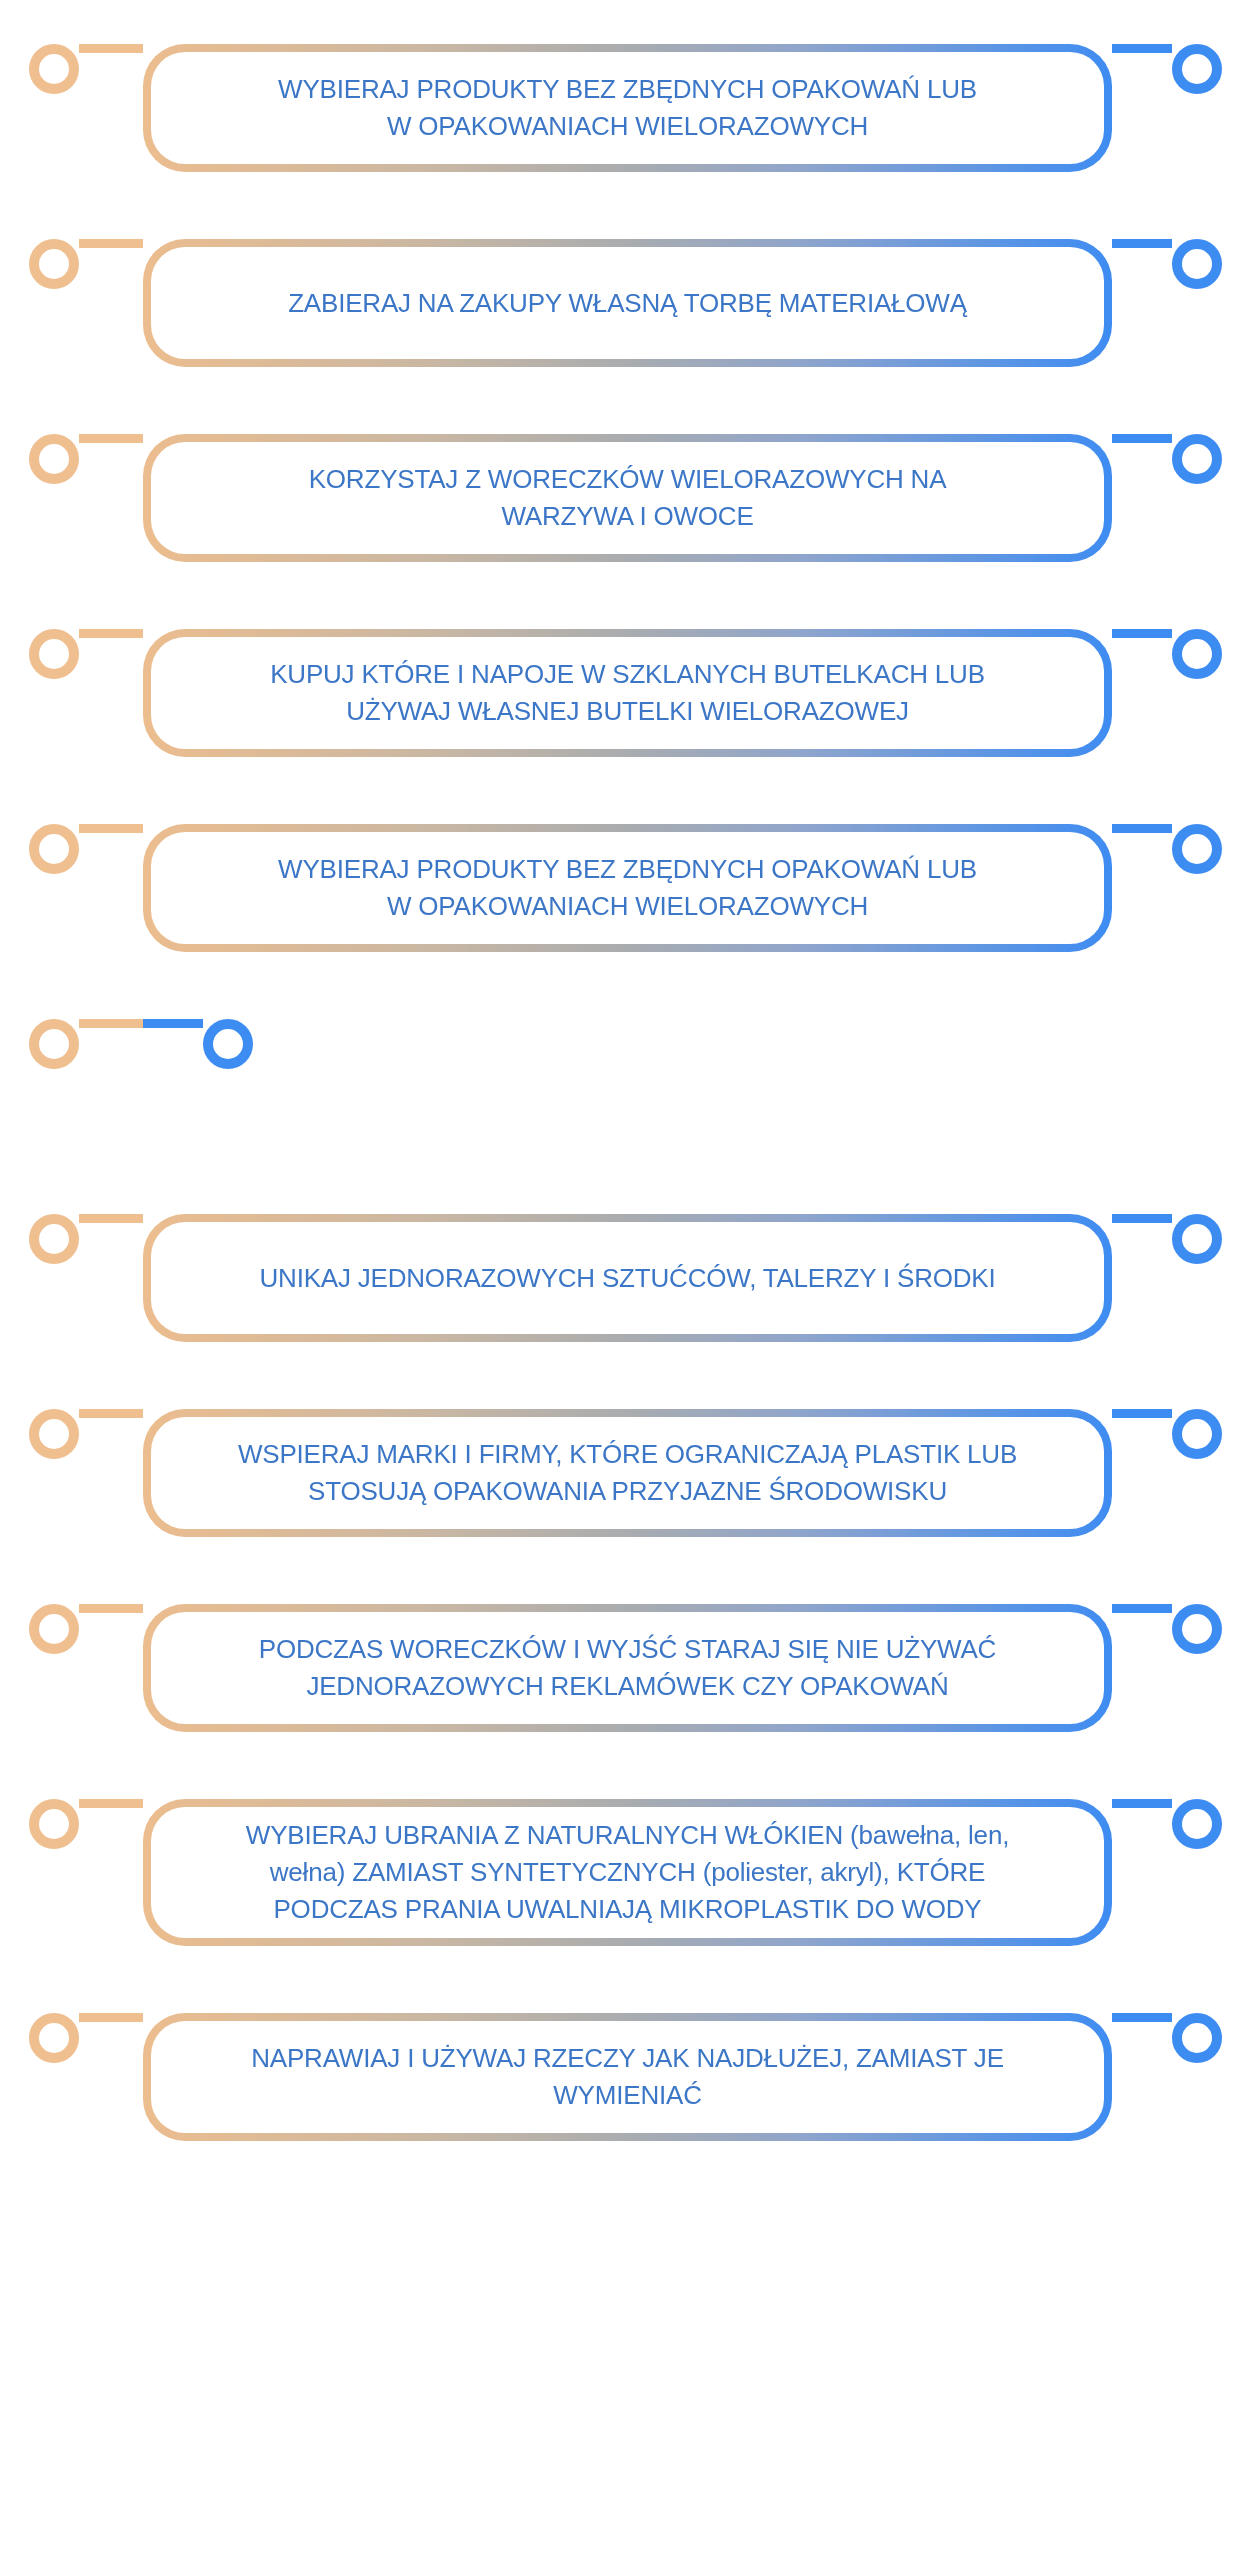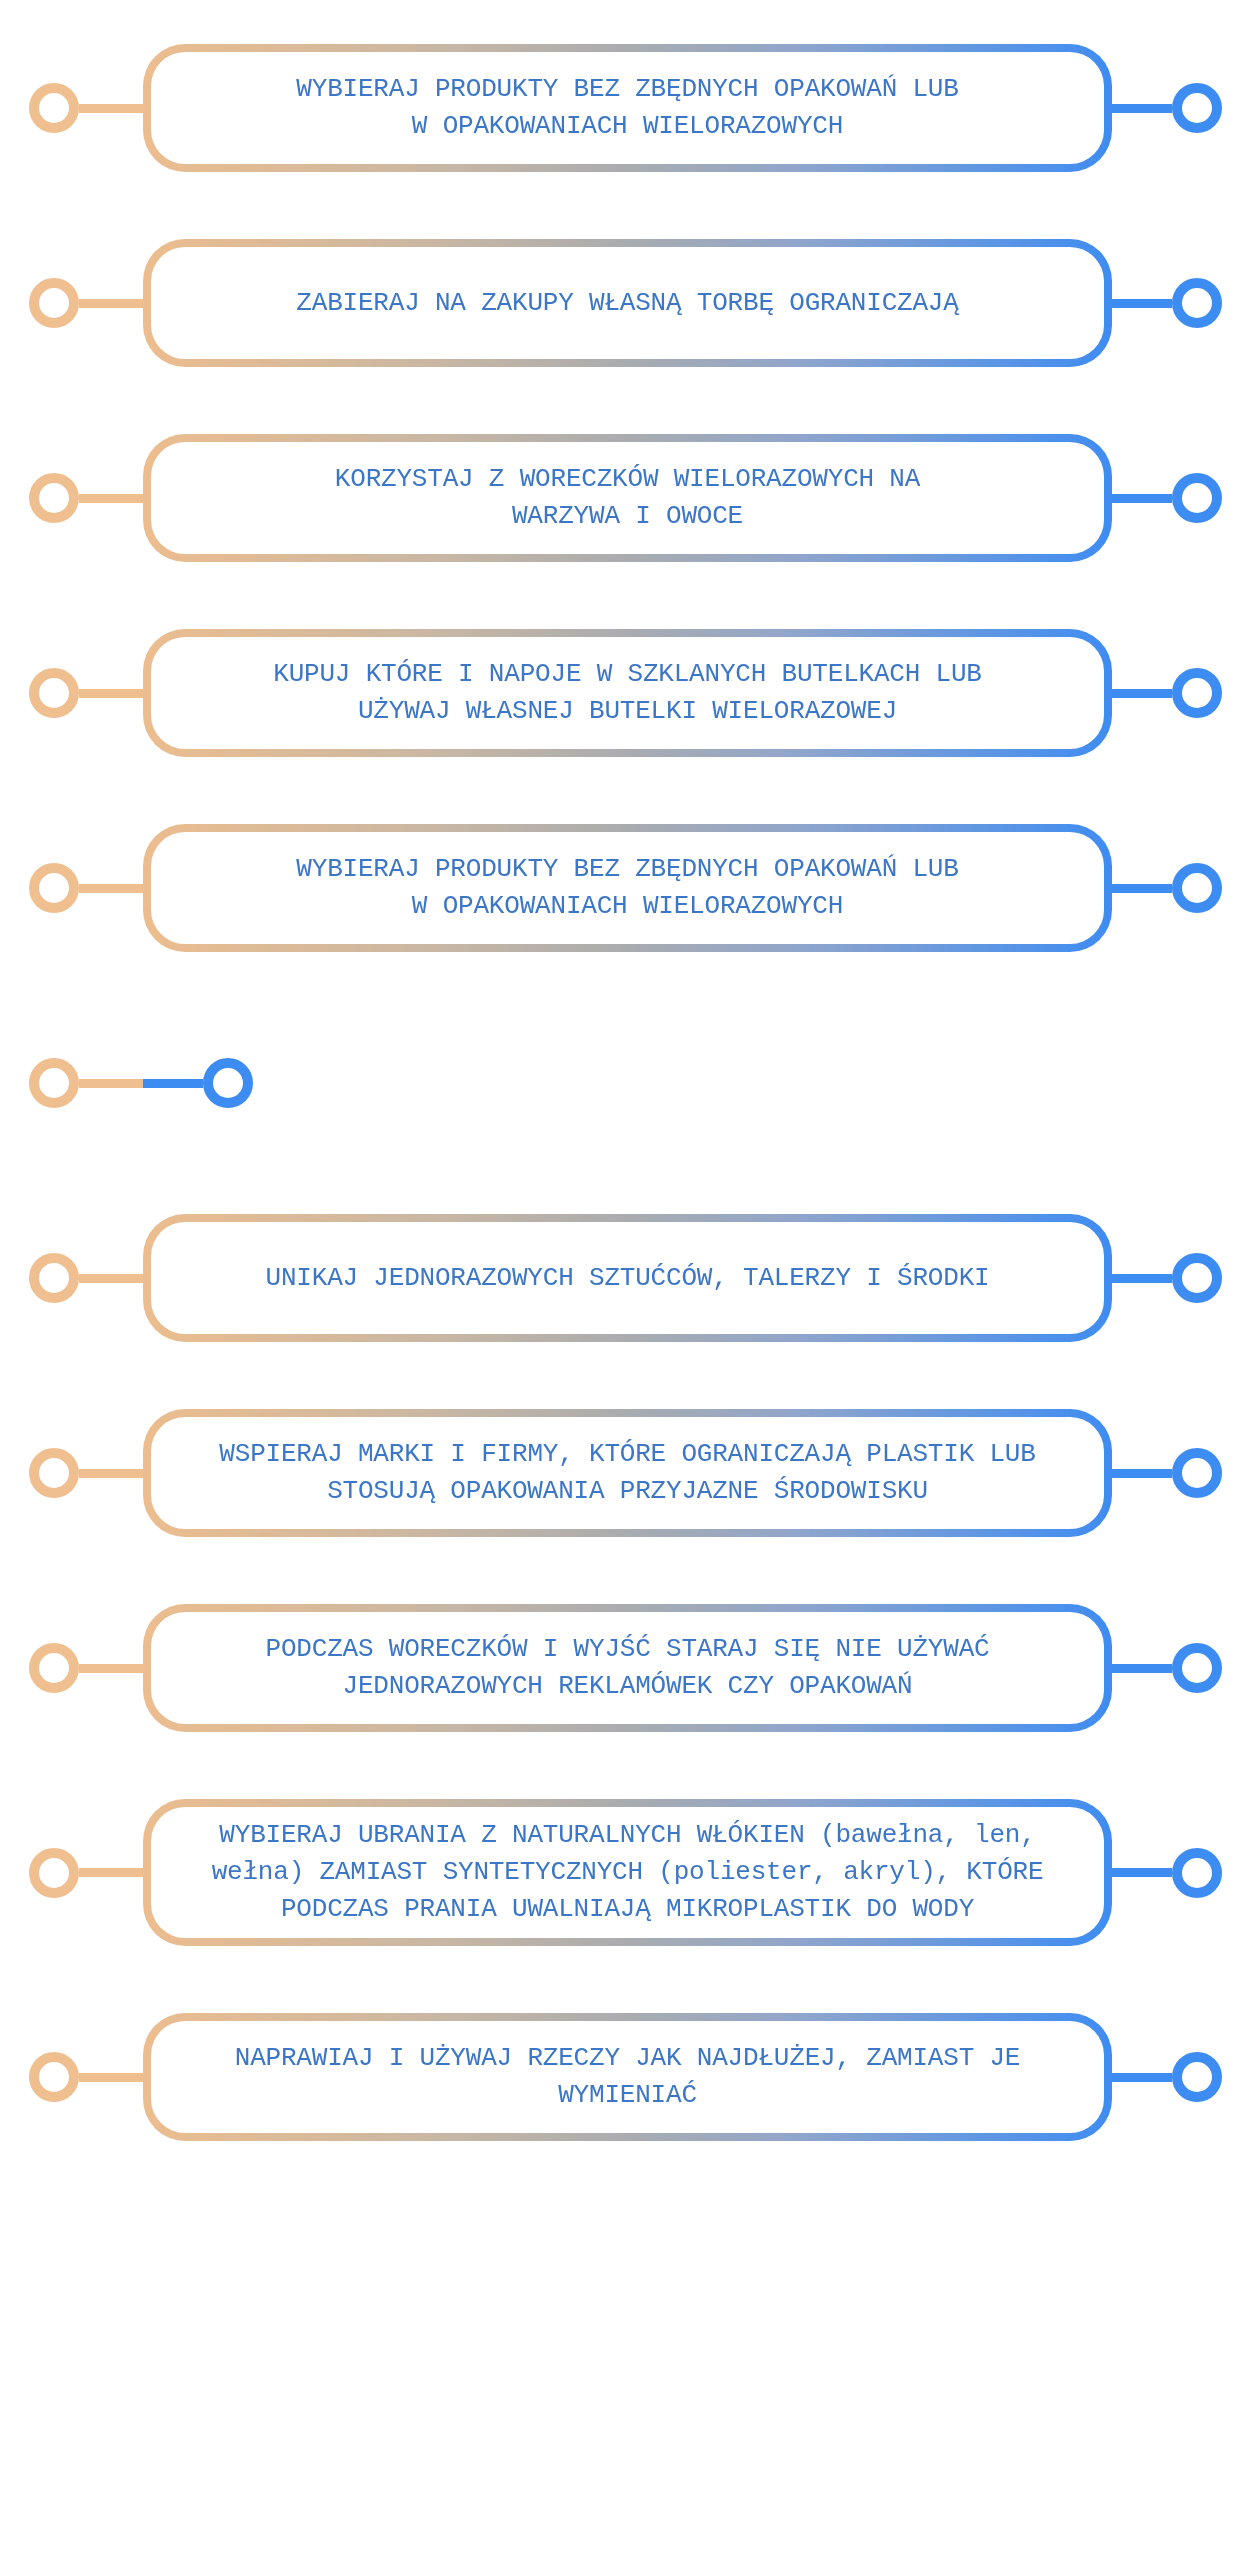--- a/index.html
+++ b/index.html
@@ -15,23 +15,22 @@
     box-sizing: border-box;
     width: 1251px;
     height: 2560px;
     padding: 44px 29px 0 29px;
     display: flex;
     flex-direction: column;
     gap: 67px;
   }
   .row {
     display: flex;
-    align-items: center;
+    align-items: flex-start;
     min-height: 128px;
-    font-family: Liberation Mono, monospace;
   }
   .node {
     flex: 0 0 auto;
     width: 30px;
     height: 30px;
     border-radius: 50%;
     background: #ffffff;
   }
   .node.left  { border: 10px solid #EFBF8F; }
   .node.right { border: 10px solid #3D8CF2; }
@@ -85,21 +84,21 @@
     </div>
     <span class="link right"></span>
     <span class="node right"></span>
   </div>
 
   <div class="row">
     <span class="node left"></span>
     <span class="link left"></span>
     <div class="pill">
       <div class="pill-inner">
-        <span class="pill-text">ZABIERAJ NA ZAKUPY WŁASNĄ TORBĘ OGRANICZAJĄ</span>
+        <span class="pill-text">ZABIERAJ NA ZAKUPY WŁASNĄ TORBĘ MATERIAŁOWĄ</span>
       </div>
     </div>
     <span class="link right"></span>
     <span class="node right"></span>
   </div>
 
   <div class="row">
     <span class="node left"></span>
     <span class="link left"></span>
     <div class="pill">

